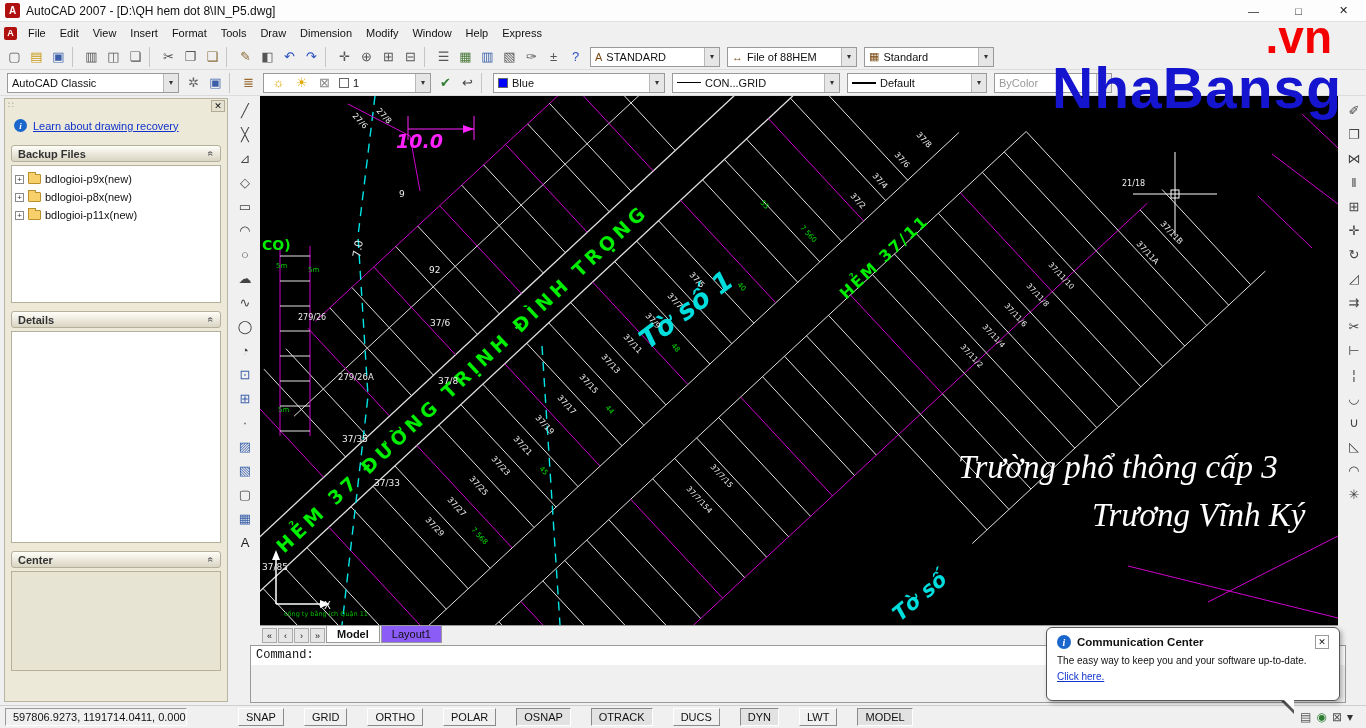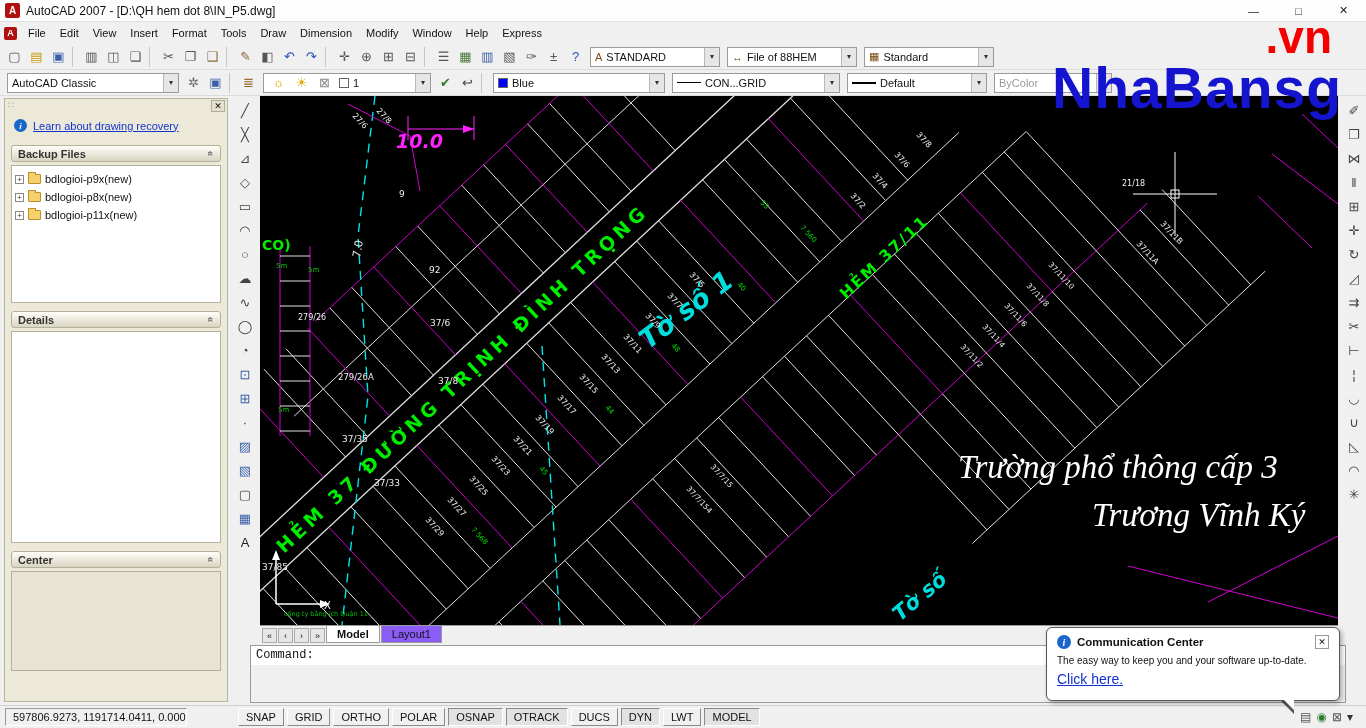--- a/index.html
+++ b/index.html
@@ -71,38 +71,38 @@
   
   #cmdwin{position:absolute;left:250px;top:645px;width:1096px;height:58px;background:#f0f0f0;border:1px solid #9a9a9a}
   .cmd-hist{position:relative;height:36px;background:#fff;border-bottom:1px solid #9a9a9a;font-family:"Liberation Mono","DejaVu Sans Mono",monospace;font-size:12px;padding:2px 20px 2px 5px}
   .cmd-scroll{position:absolute;right:0;top:0;width:15px;height:100%;background:#ececec;border-left:1px solid #bbb;display:flex;flex-direction:column;justify-content:space-between;align-items:center;font-size:7px;color:#555}
   .cmd-sbtn{width:13px;height:11px;border:1px solid #aaa;background:#e2e2e2;display:flex;align-items:center;justify-content:center}
   .cmd-prompt{height:19px;font-family:"Liberation Mono","DejaVu Sans Mono",monospace;font-size:12px;padding:2px 5px;background:#fff}
 
   
   #statusbar{position:absolute;left:0;top:705px;width:1366px;height:23px;background:#f0f0f0;border-top:1px solid #cfcfcf;display:flex;align-items:center;gap:3px;padding:0 5px}
   #coords{width:182px;height:18px;border:1px solid;border-color:#9a9a9a #fff #fff #9a9a9a;padding:2px 7px;font-size:11px;white-space:nowrap;overflow:hidden}
-  #status-buttons{display:flex;gap:3px;margin-left:48px}
+  #status-buttons{display:flex;gap:20px;margin-left:48px}
   .sbtn{height:18px;padding:2px 7px;border:1px solid;border-color:#fff #8a8a8a #8a8a8a #fff;font-size:11px;background:#f0f0f0;white-space:nowrap}
   .sbtn.pressed{border-color:#8a8a8a #fff #fff #8a8a8a;background:#e2e2e2}
   #tray{margin-left:auto;display:flex;align-items:center;gap:5px;padding-right:8px}
   .trayico{font-size:12px;color:#555}
 
   
   #wm-vn{position:absolute;right:34px;top:14px;font-size:46px;font-weight:bold;color:#f50000;z-index:50;pointer-events:none;line-height:1}
   #wm-brand{position:absolute;right:24px;top:60px;font-size:57px;font-weight:bold;color:#1515d0;z-index:50;pointer-events:none;line-height:1;letter-spacing:1px}
 
   
   #balloon{position:absolute;left:1046px;top:627px;width:294px;height:74px;background:#fff;border:1px solid #555;border-radius:6px;z-index:60;padding:7px 10px;box-shadow:2px 2px 5px rgba(0,0,0,.3)}
   .b-head{display:flex;align-items:center;gap:6px}
   .b-i{width:14px;height:14px;border-radius:50%;background:#1a66cc;color:#fff;font-size:10px;font-weight:bold;font-style:italic;display:flex;align-items:center;justify-content:center;font-family:"Liberation Serif",serif;flex:0 0 auto}
   .b-title{font-size:11.5px;font-weight:bold}
   .b-x{margin-left:auto;font-size:9px;border:1px solid #999;width:14px;height:14px;display:flex;align-items:center;justify-content:center}
   .b-body{font-size:10px;margin-top:6px;white-space:nowrap}
-  .b-link{display:inline-block;margin-top:5px;color:#1133cc;text-decoration:underline;font-size:14px;cursor:pointer}
+  .b-link{display:inline-block;margin-top:5px;color:#1133cc;text-decoration:underline;font-size:10px;cursor:pointer}
   #tail-b{position:absolute;left:1280px;top:700px;width:0;height:0;border-top:14px solid #555;border-left:14px solid transparent;z-index:59}
   #tail-w{position:absolute;left:1283px;top:699px;width:0;height:0;border-top:11px solid #fff;border-left:11px solid transparent;z-index:61}
 </style>
 </head>
 <body>
 
 <div id="app">
 
   <div id="titlebar">
     <span class="appicon">A</span>

